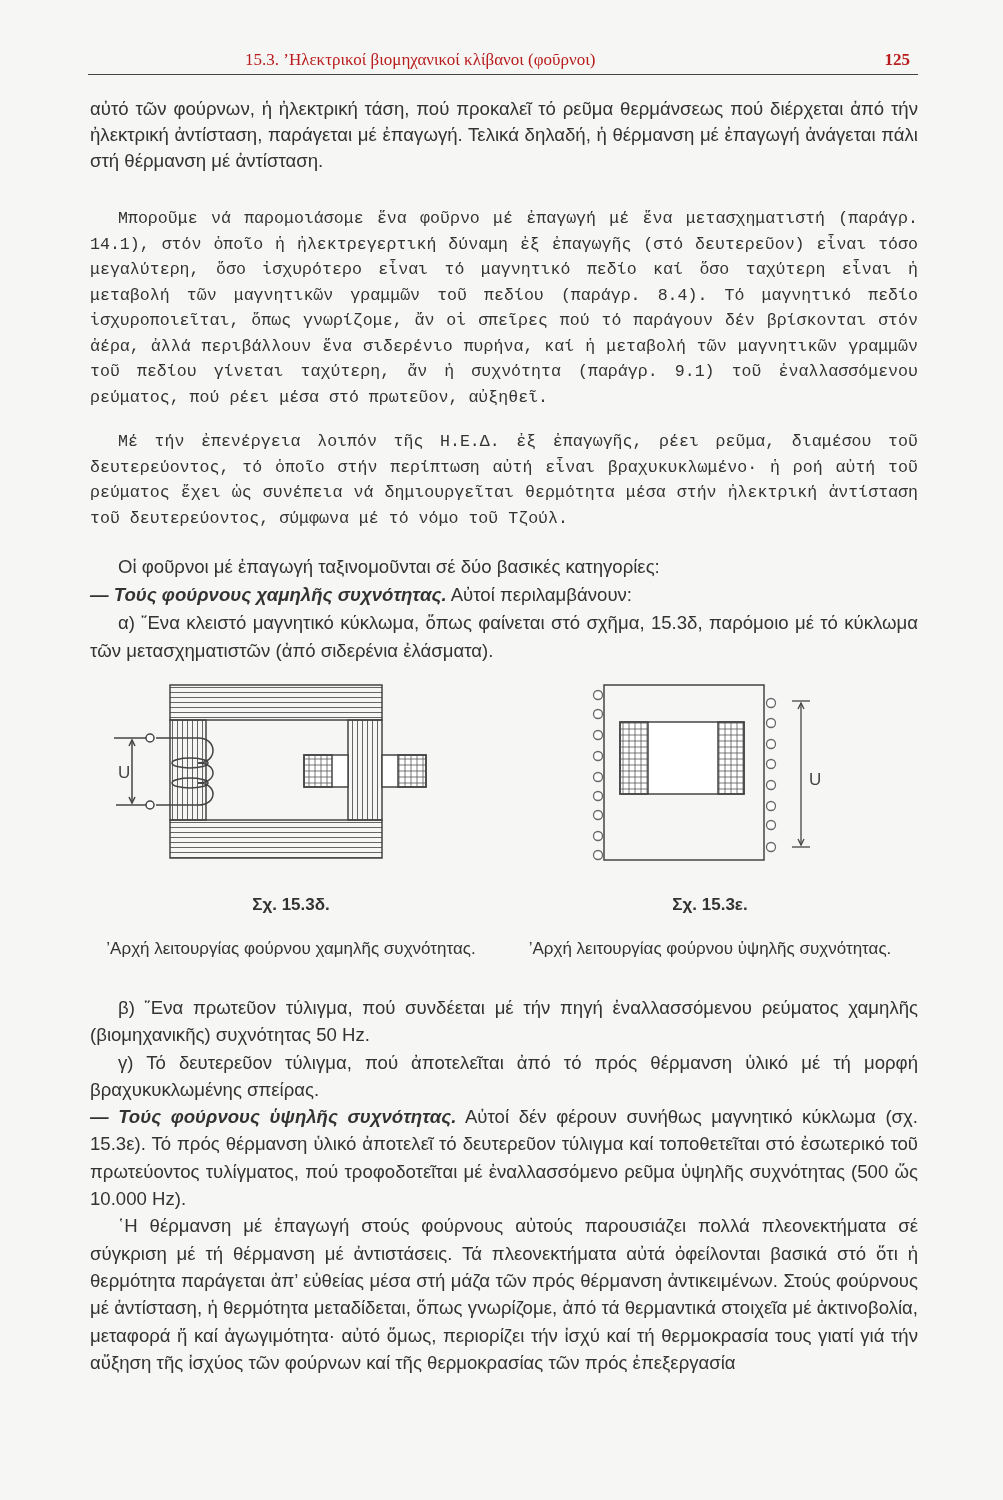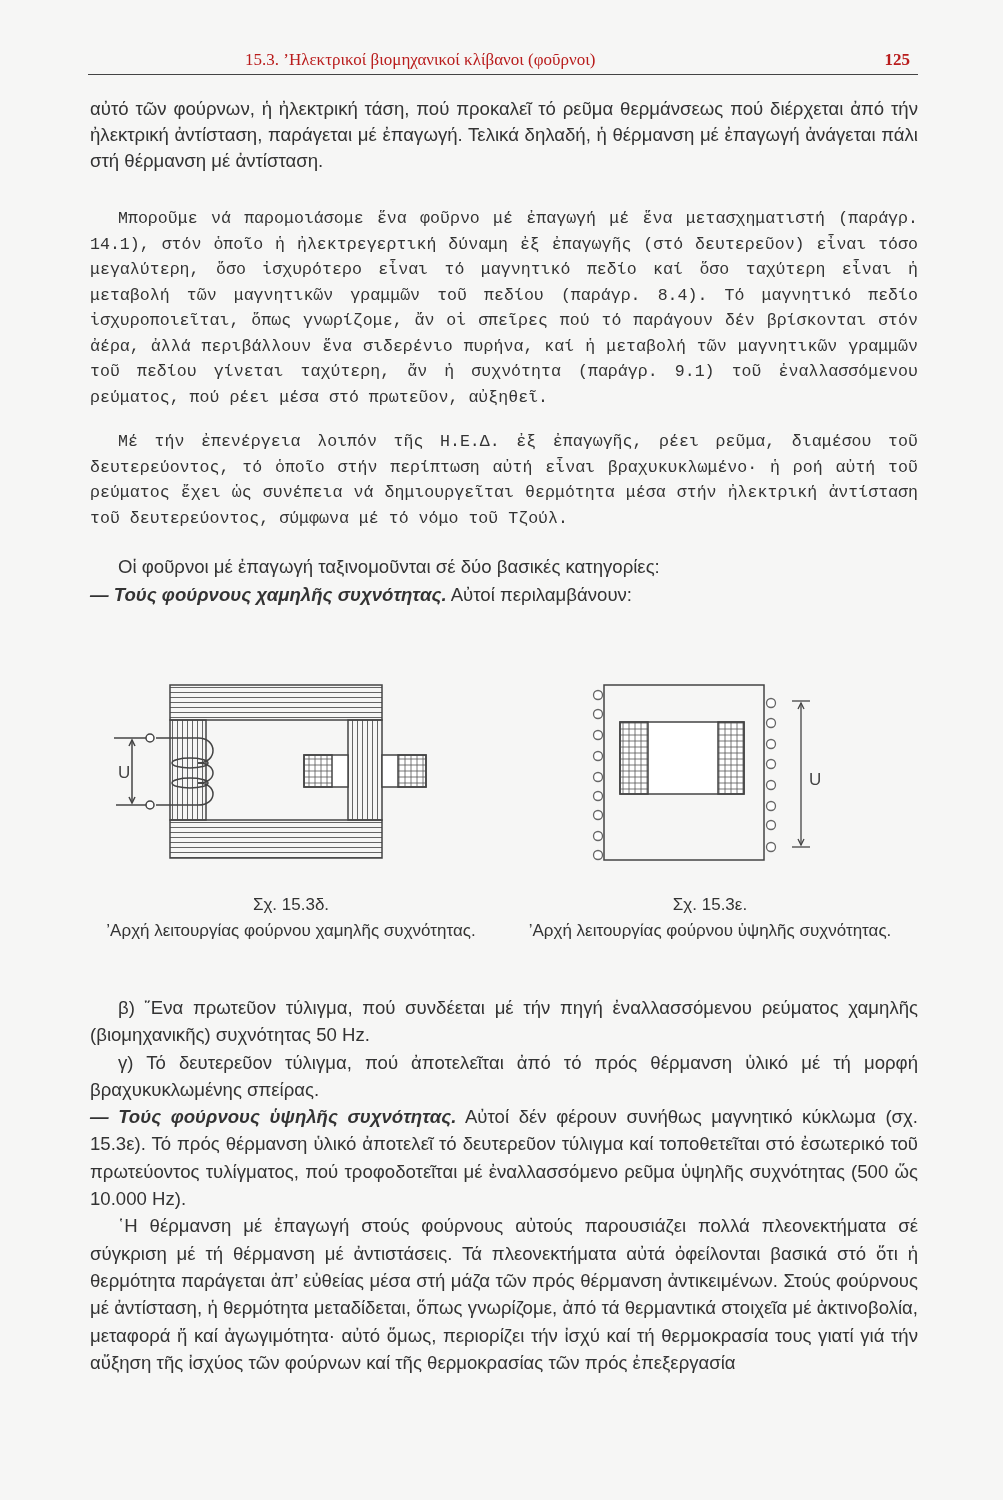--- a/index.html
+++ b/index.html
@@ -21,21 +21,21 @@
     font-size: 18.6px; line-height: 26px; color: #333; text-align: justify;
   }
   .text p { margin: 0; }
   .small { font-size: 16.6px; line-height: 25.5px; font-family: Liberation Mono, monospace; }
   .indent { text-indent: 28px; }
   .ital { font-style: italic; font-weight: bold; }
   .fig { position: absolute; }
   .caption {
     position: absolute; text-align: center; font-size: 17px; line-height: 24px; color: #333;
   }
-  .caption .num { font-weight: normal; display: block; margin-bottom: 2px; }
+  .caption .num { font-weight: bold; display: block; margin-bottom: 20px; }
 </style>
 </head>
 <body>
 
 <div class="header">
   <span class="title">15.3. ’Ηλεκτρικοί βιομηχανικοί κλίβανοι (φοῦρνοι)</span>
   <span class="pageno">125</span>
 </div>
 
 <div class="text" style="top:96px;">
@@ -43,20 +43,21 @@
 </div>
 
 <div class="text small" style="top:206px;">
   <p class="indent">Μποροῦμε νά παρομοιάσομε ἕνα φοῦρνο μέ ἐπαγωγή μέ ἕνα μετασχηματιστή (παράγρ. 14.1), στόν ὁποῖο ἡ ἠλεκτρεγερτική δύναμη ἐξ ἐπαγωγῆς (στό δευτερεῦον) εἶναι τόσο μεγαλύτερη, ὅσο ἰσχυρότερο εἶναι τό μαγνητικό πεδίο καί ὅσο ταχύτερη εἶναι ἡ μεταβολή τῶν μαγνητικῶν γραμμῶν τοῦ πεδίου (παράγρ. 8.4). Τό μαγνητικό πεδίο ἰσχυροποιεῖται, ὅπως γνωρίζομε, ἄν οἱ σπεῖρες πού τό παράγουν δέν βρίσκονται στόν ἀέρα, ἀλλά περιβάλλουν ἕνα σιδερένιο πυρήνα, καί ἡ μεταβολή τῶν μαγνητικῶν γραμμῶν τοῦ πεδίου γίνεται ταχύτερη, ἄν ἡ συχνότητα (παράγρ. 9.1) τοῦ ἐναλλασσόμενου ρεύματος, πού ρέει μέσα στό πρωτεῦον, αὐξηθεῖ.</p>
   <p class="indent" style="margin-top:19px;">Μέ τήν ἐπενέργεια λοιπόν τῆς Η.Ε.Δ. ἐξ ἐπαγωγῆς, ρέει ρεῦμα, διαμέσου τοῦ δευτερεύοντος, τό ὁποῖο στήν περίπτωση αὐτή εἶναι βραχυκυκλωμένο· ἡ ροή αὐτή τοῦ ρεύματος ἔχει ὡς συνέπεια νά δημιουργεῖται θερμότητα μέσα στήν ἠλεκτρική ἀντίσταση τοῦ δευτερεύοντος, σύμφωνα μέ τό νόμο τοῦ Τζούλ.</p>
 </div>
 
 <div class="text" style="top:527px; line-height:28px;margin-top:26px;">
   <p class="indent">Οἱ φοῦρνοι μέ ἐπαγωγή ταξινομοῦνται σέ δύο βασικές κατηγορίες:</p>
   <p><span class="ital">— Τούς φούρνους χαμηλῆς συχνότητας.</span><span> Αὐτοί περιλαμβάνουν:</span></p>
+  <p class="indent">α) ῞Ενα κλειστό μαγνητικό κύκλωμα, ὅπως φαίνεται στό σχῆμα, 15.3δ, παρόμοιο μέ τό κύκλωμα τῶν μετασχηματιστῶν (ἀπό σιδερένια ἐλάσματα).</p>
 </div>
 
 <svg class="fig" style="left:90px; top:660px;" width="400" height="220" viewBox="0 0 400 220">
   <defs>
     <pattern id="hlines" width="6" height="5" patternUnits="userSpaceOnUse">
         <line x1="0" y1="2.5" x2="6" y2="2.5" stroke="#555" stroke-width="0.9"></line>
       </pattern>
     <pattern id="vlines" width="5" height="6" patternUnits="userSpaceOnUse">
         <line x1="2.5" y1="0" x2="2.5" y2="6" stroke="#555" stroke-width="0.9"></line>
       </pattern>

